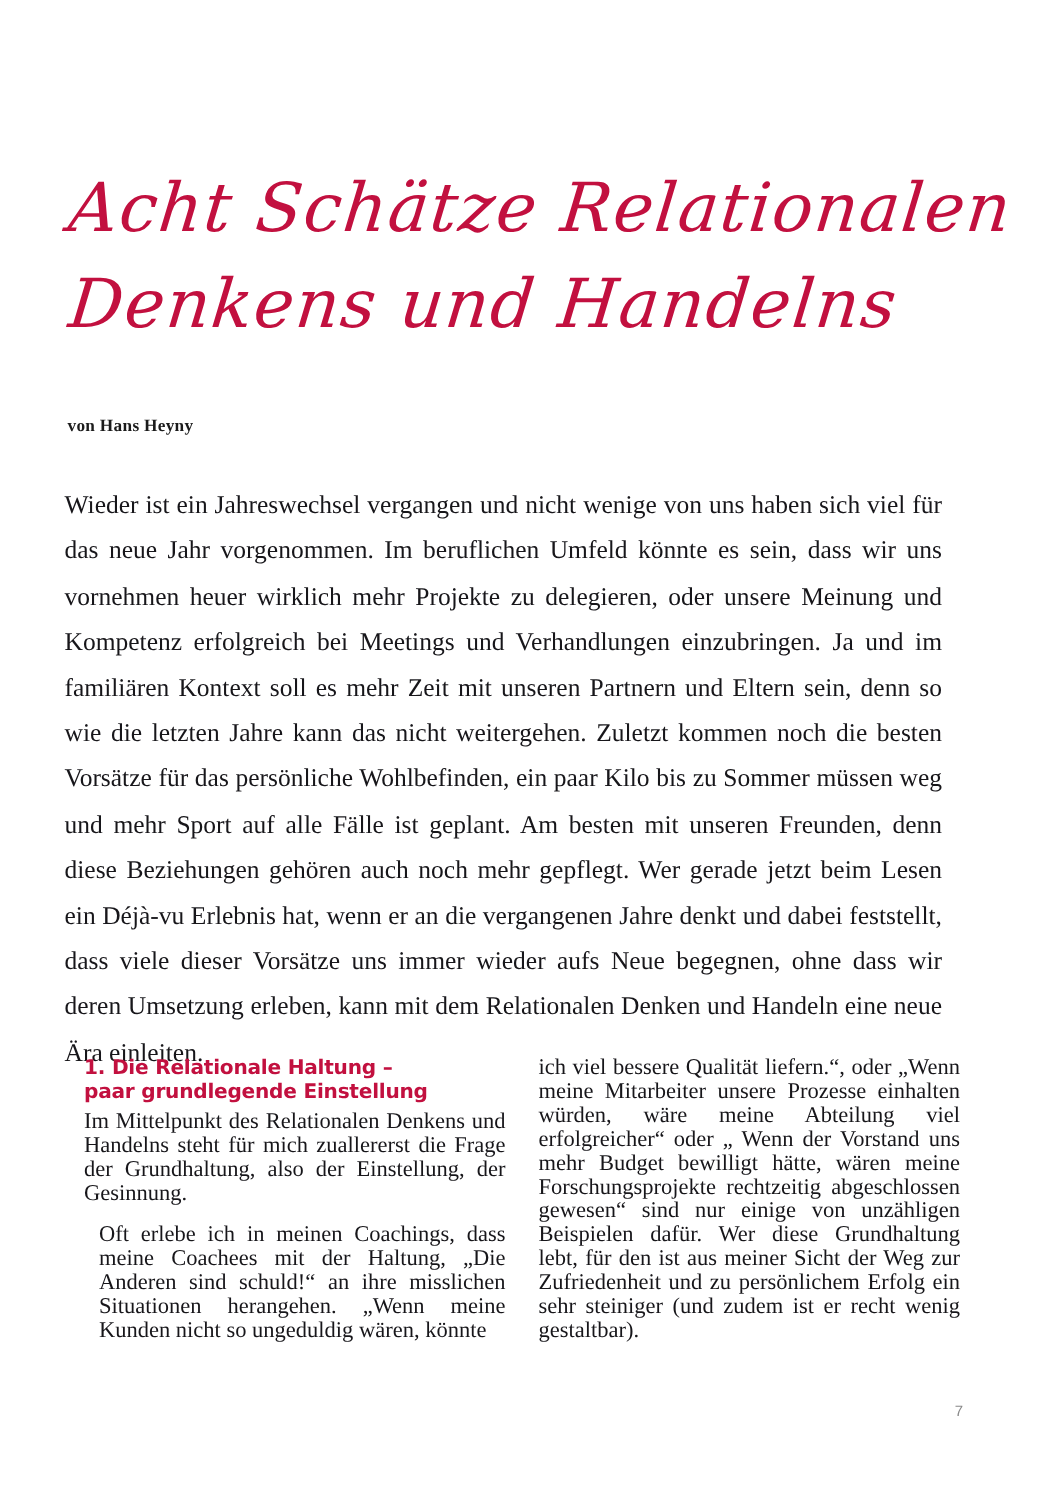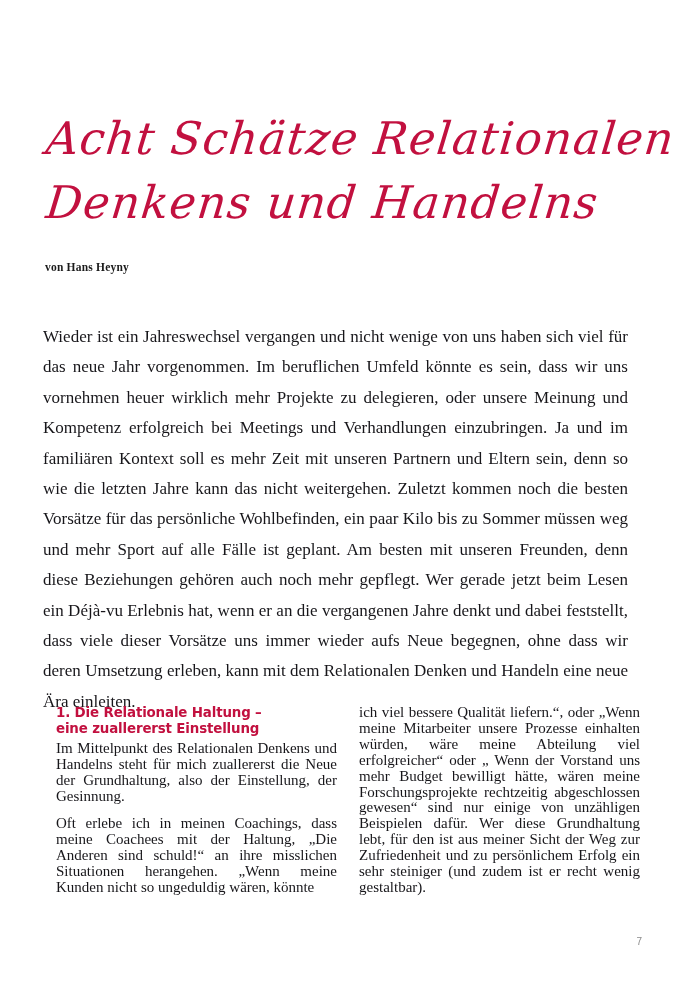--- a/index.html
+++ b/index.html
@@ -43,21 +43,21 @@
     transform-origin: left bottom;
   }
   .title-line.second {
     margin-top: 2px;
   }
 
   
   .byline {
     position: absolute;
     left: 45px;
-    top: 261px;
+    top: 278px;
     font-family: "Liberation Serif", "DejaVu Serif", serif;
     font-weight: 700;
     font-size: 11.5px;
     letter-spacing: 0.2px;
     color: #1b1b1b;
   }
 
   
   .lead {
     position: absolute;
@@ -98,21 +98,21 @@
   .section-heading .hl2 { display: block; }
 
   .col p {
     margin: 0;
     font-size: 15px;
     line-height: 15.9px;
     text-align: justify;
     text-justify: inter-word;
     color: #17161a;
   }
-  .col p + p { margin-top: 12px; }
+  .col p + p { margin-top: 12px; margin-left: 10px; }
 
   
   .folio {
     position: absolute;
     right: 58px;
     top: 936px;
     font-family: "Liberation Sans", "DejaVu Sans", sans-serif;
     font-size: 10px;
     color: #8a8a8a;
   }
@@ -129,23 +129,23 @@
 
   <div class="byline">von Hans Heyny</div>
 
   <p class="lead">Wieder ist ein Jahreswechsel vergangen und nicht  wenige von uns haben sich viel für das neue Jahr vorgenommen. Im beruflichen Umfeld könnte es sein, dass wir uns vornehmen heuer wirklich mehr Projekte zu delegieren, oder unsere Meinung und Kompetenz erfolgreich bei Meetings und Verhandlungen einzubringen. Ja und im familiären Kontext soll es mehr Zeit mit unseren Partnern und Eltern sein, denn so wie die letzten Jahre kann das nicht weitergehen. Zuletzt kommen noch die besten Vorsätze für das persönliche Wohlbefinden, ein paar Kilo bis zu Sommer müssen weg und mehr Sport auf alle Fälle ist geplant. Am besten mit unseren Freunden, denn diese Beziehungen gehören auch noch mehr gepflegt. Wer gerade jetzt beim Lesen ein Déjà-vu  Erlebnis hat, wenn er an die vergangenen Jahre denkt und dabei feststellt, dass viele dieser Vorsätze uns immer wieder aufs Neue begegnen, ohne dass wir deren Umsetzung erleben, kann mit dem Relationalen Denken und Handeln eine neue Ära einleiten.</p>
 
   <div class="columns">
 
     <div class="col">
       <h2 class="section-heading">
         <span class="hl1">1. Die Relationale Haltung –</span>
-        <span class="hl2">eine zuallererst Einstellung</span>
+        <span class="hl2">paar grundlegende Einstellung</span>
       </h2>
-      <p>Im Mittelpunkt des Relationalen Denkens und Handelns steht für mich zuallererst die Neue der Grundhaltung, also der Einstellung, der Gesinnung.</p>
+      <p>Im Mittelpunkt des Relationalen Denkens und Handelns steht für mich zuallererst die Frage der Grundhaltung, also der Einstellung, der Gesinnung.</p>
       <p>Oft erlebe ich in meinen Coachings, dass meine Coachees mit der Haltung, „Die Anderen sind schuld!“ an ihre misslichen Situationen herangehen. „Wenn meine Kunden nicht so ungeduldig wären, könnte</p>
     </div>
 
     <div class="col">
       <p>ich viel bessere Qualität liefern.“, oder „Wenn meine Mitarbeiter unsere Prozesse einhalten würden, wäre meine Abteilung viel erfolgreicher“ oder „ Wenn der Vorstand uns mehr Budget bewilligt hätte, wären meine Forschungsprojekte rechtzeitig abgeschlossen gewesen“ sind nur einige von unzähligen Beispielen dafür. Wer diese Grundhaltung lebt, für den ist aus meiner Sicht der Weg zur Zufriedenheit und zu persönlichem Erfolg ein sehr steiniger (und zudem ist er recht wenig gestaltbar).</p>
     </div>
 
   </div>
 
   <div class="folio">7</div>

